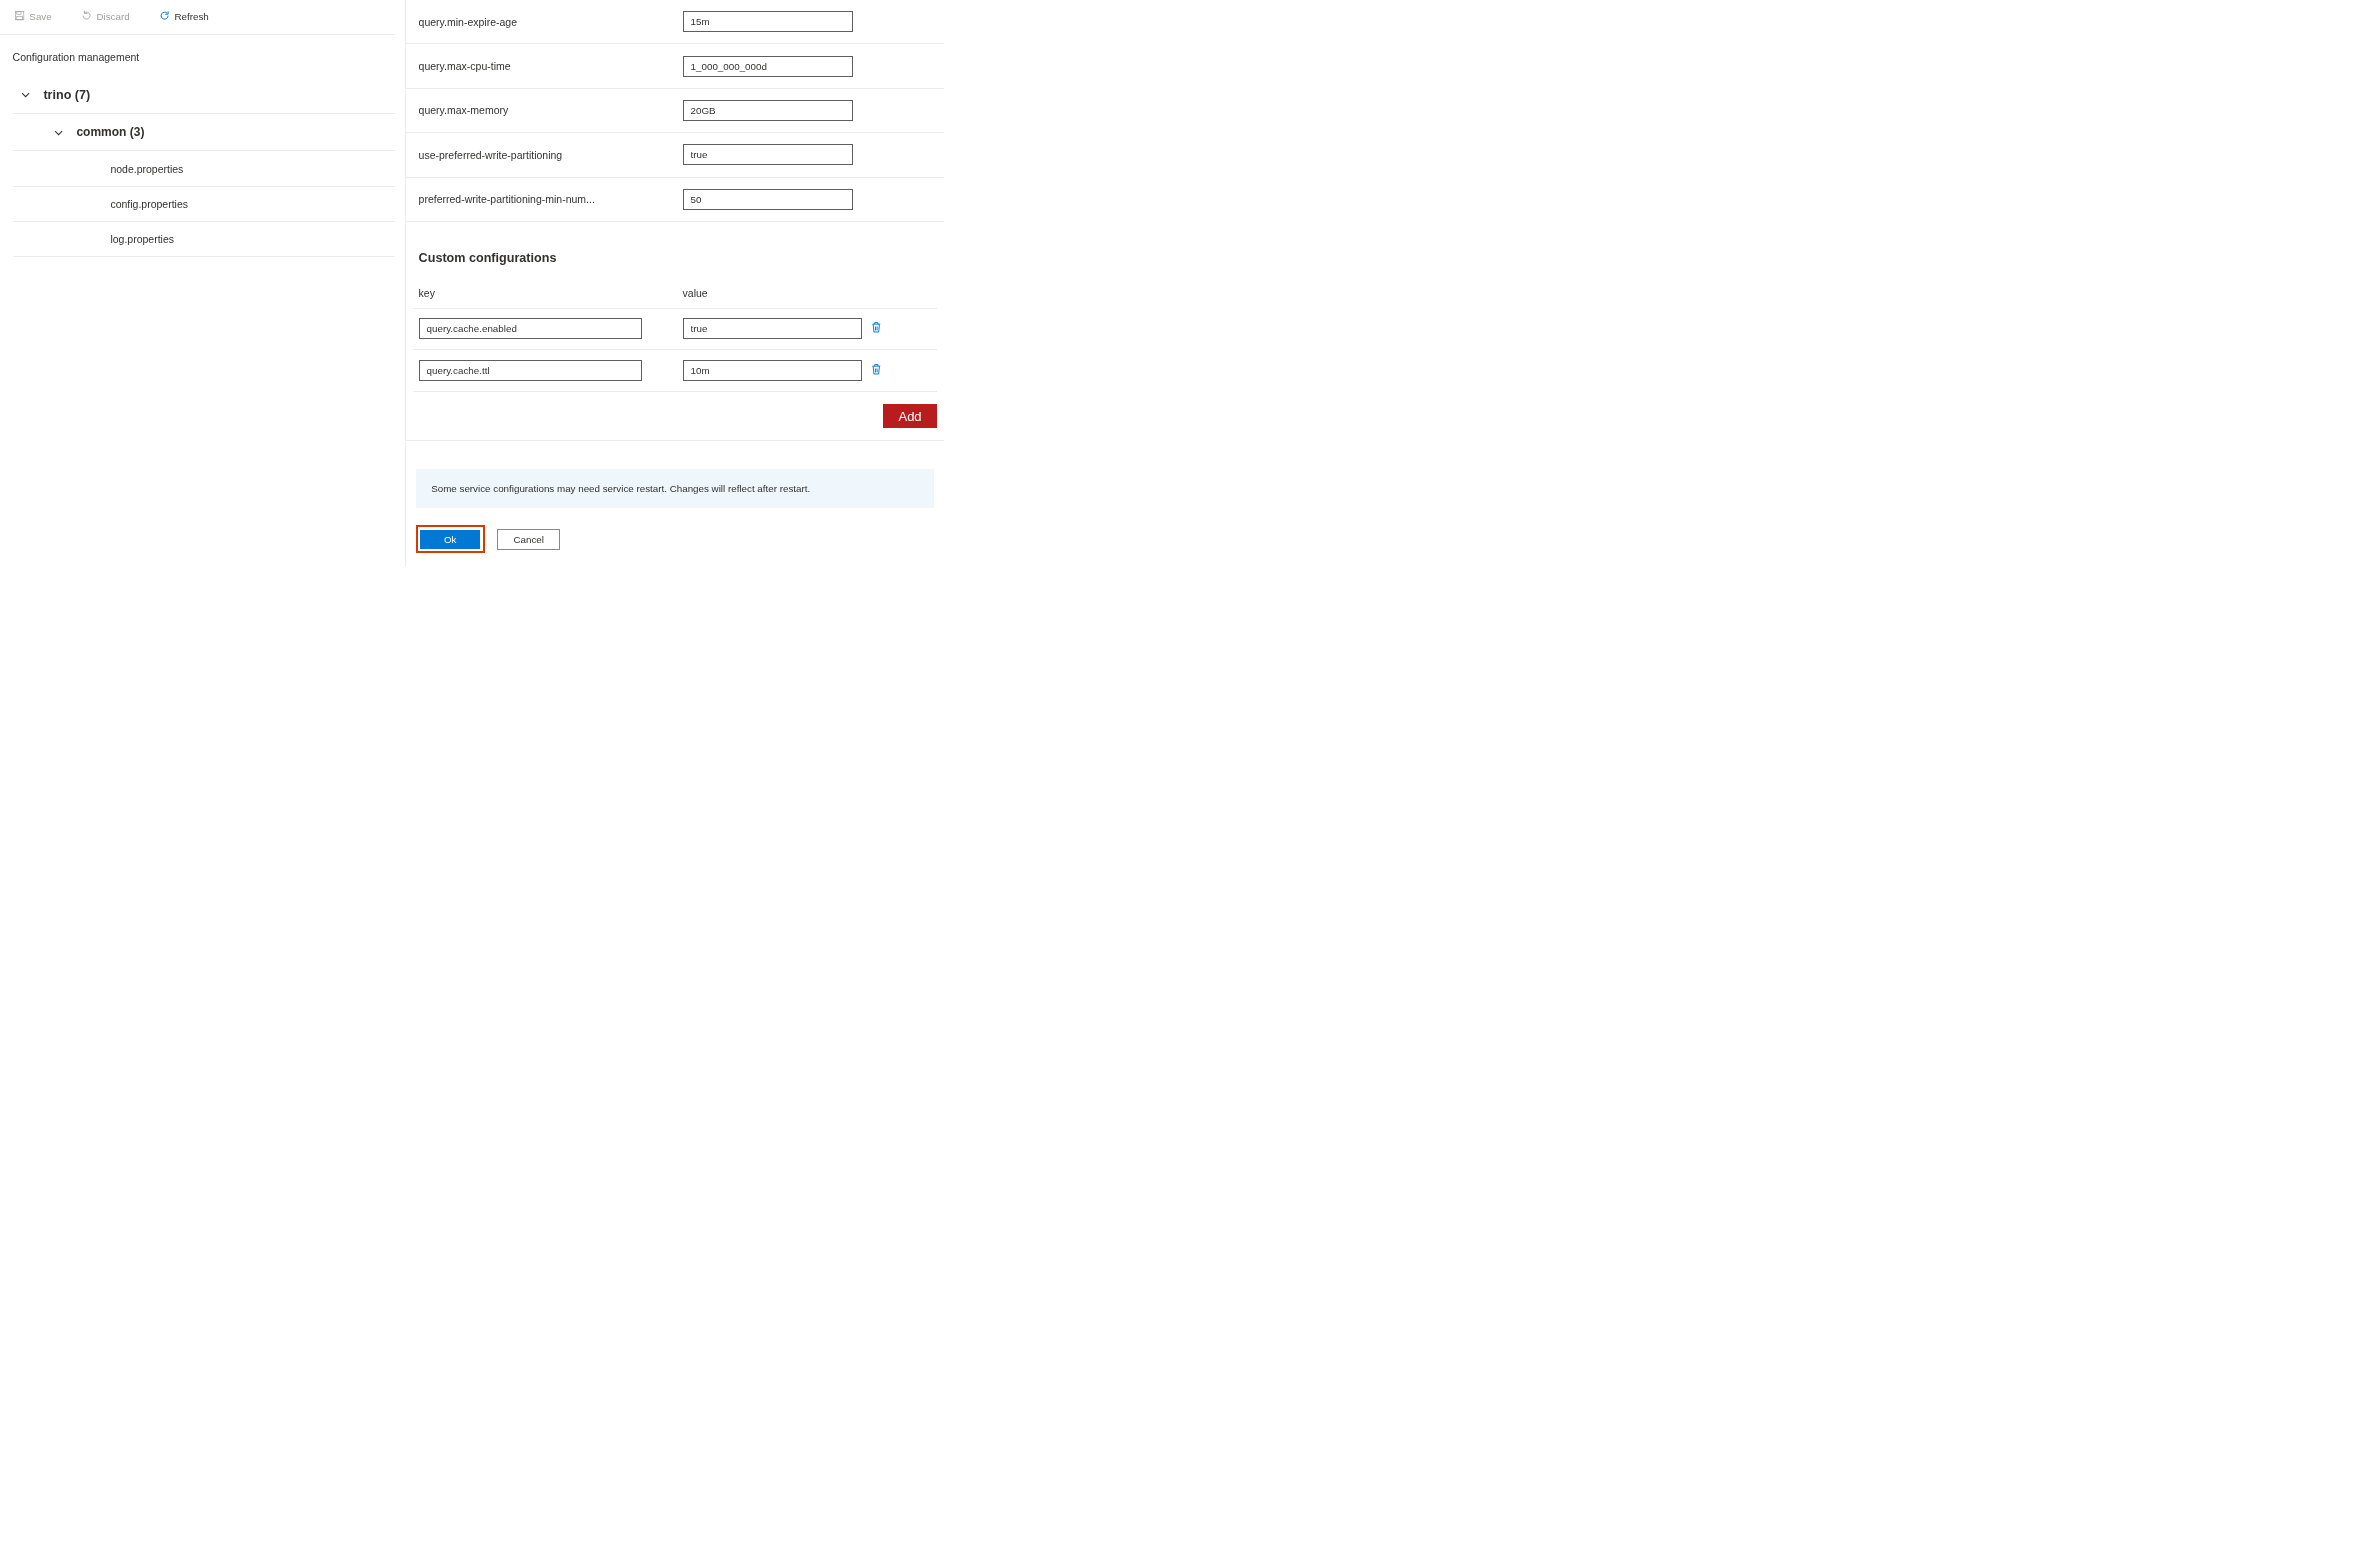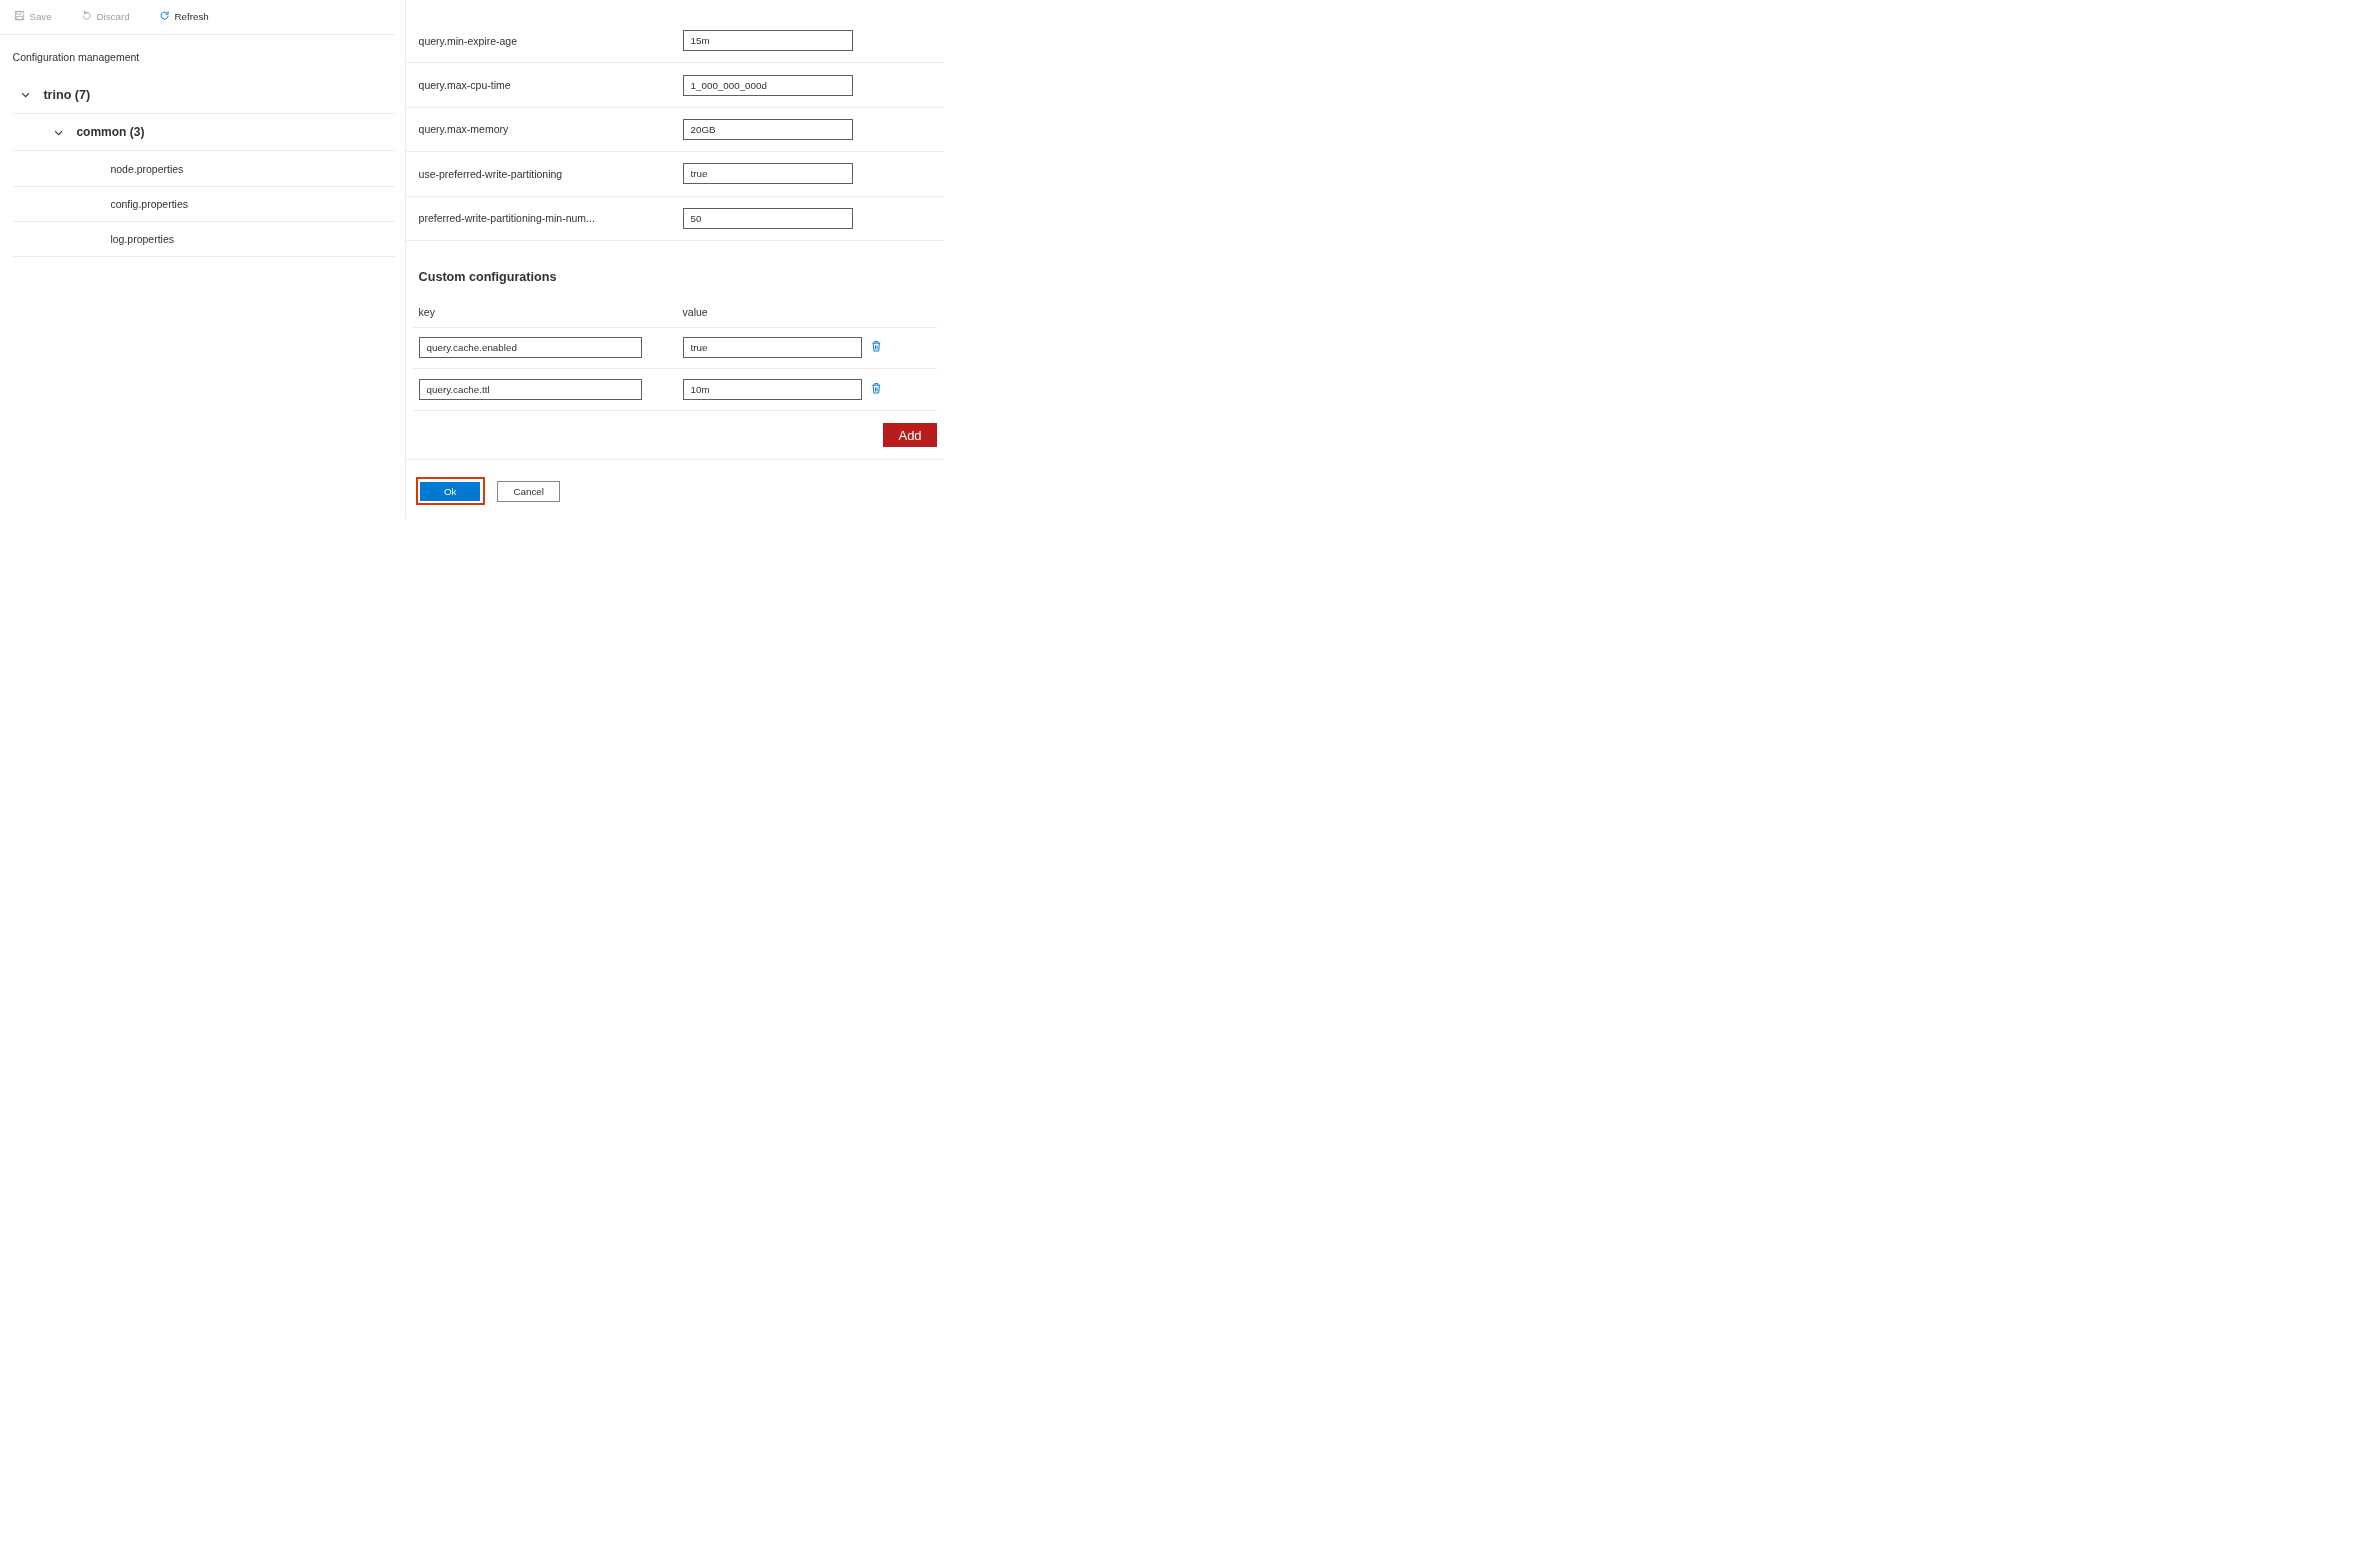--- a/index.html
+++ b/index.html
@@ -17,21 +17,21 @@
 
   .tree { }
   .tree-row { display: flex; align-items: center; padding: 11.2px 0; border-bottom: 0.7px solid #edebe9; margin: 0 9.8px 0 12.6px; }
   .tree-row:last-child { border-bottom: 0.7px solid #edebe9; }
   .tree-row.lvl0 { padding-left: 7px; font-size: 12.6px; font-weight: 600; }
   .tree-row.lvl1 { padding-left: 40px; font-size: 12px; font-weight: 600; }
   .tree-row.lvl2 { padding-left: 74px; font-size: 10.5px; font-weight: 400; }
   .tree-row .chev { width: 11.2px; height: 11.2px; margin-right: 12.6px; flex-shrink: 0; color: #323130; }
   .tree-row.lvl2 .chev { visibility: hidden; }
 
-  .config-list { padding: 0 0 8px 0; margin-top: 19px; }
+  .config-list { padding: 0 0 8px 0; }
   .config-row { display: flex; align-items: center; padding: 11.2px 7px 11.2px 12.6px; border-bottom: 0.7px solid #edebe9; }
   .config-row .label { flex: 0 0 264px; font-size: 10.5px; color: #323130; white-space: nowrap; overflow: hidden; text-overflow: ellipsis; padding-right: 7px; }
   .config-row .value input { width: 170px; height: 21px; padding: 2.8px 7px; border: 0.7px solid #605e5c; font-size: 9.8px; color: #323130; background: #fff; }
 
   .custom-section { padding: 21px 7px 0 7px; }
   .custom-title { font-size: 12.6px; font-weight: 600; padding: 0 0 14px 5.6px; }
   .custom-header { display: flex; padding: 8.4px 5.6px; border-bottom: 0.7px solid #edebe9; font-size: 10.5px; }
   .custom-header .kcol { flex: 0 0 264px; }
   .custom-header .vcol { flex: 1; }
   .custom-row { display: flex; padding: 9.8px 5.6px; border-bottom: 0.7px solid #edebe9; gap: 0; }
@@ -184,20 +184,21 @@
             </span>
           </button>
         </div>
       </div>
     </div>
 
     <div class="add-row">
       <button class="btn-primary">Add</button>
     </div>
 
+    <div class="info-banner">Some service configurations may need service restart. Changes will reflect after restart.</div>
 
     <div class="footer-actions">
       <span class="highlight-box">
         <button class="btn-ok">Ok</button>
       </span>
       <button class="btn-secondary">Cancel</button>
     </div>
   </div>
 </div>
 

